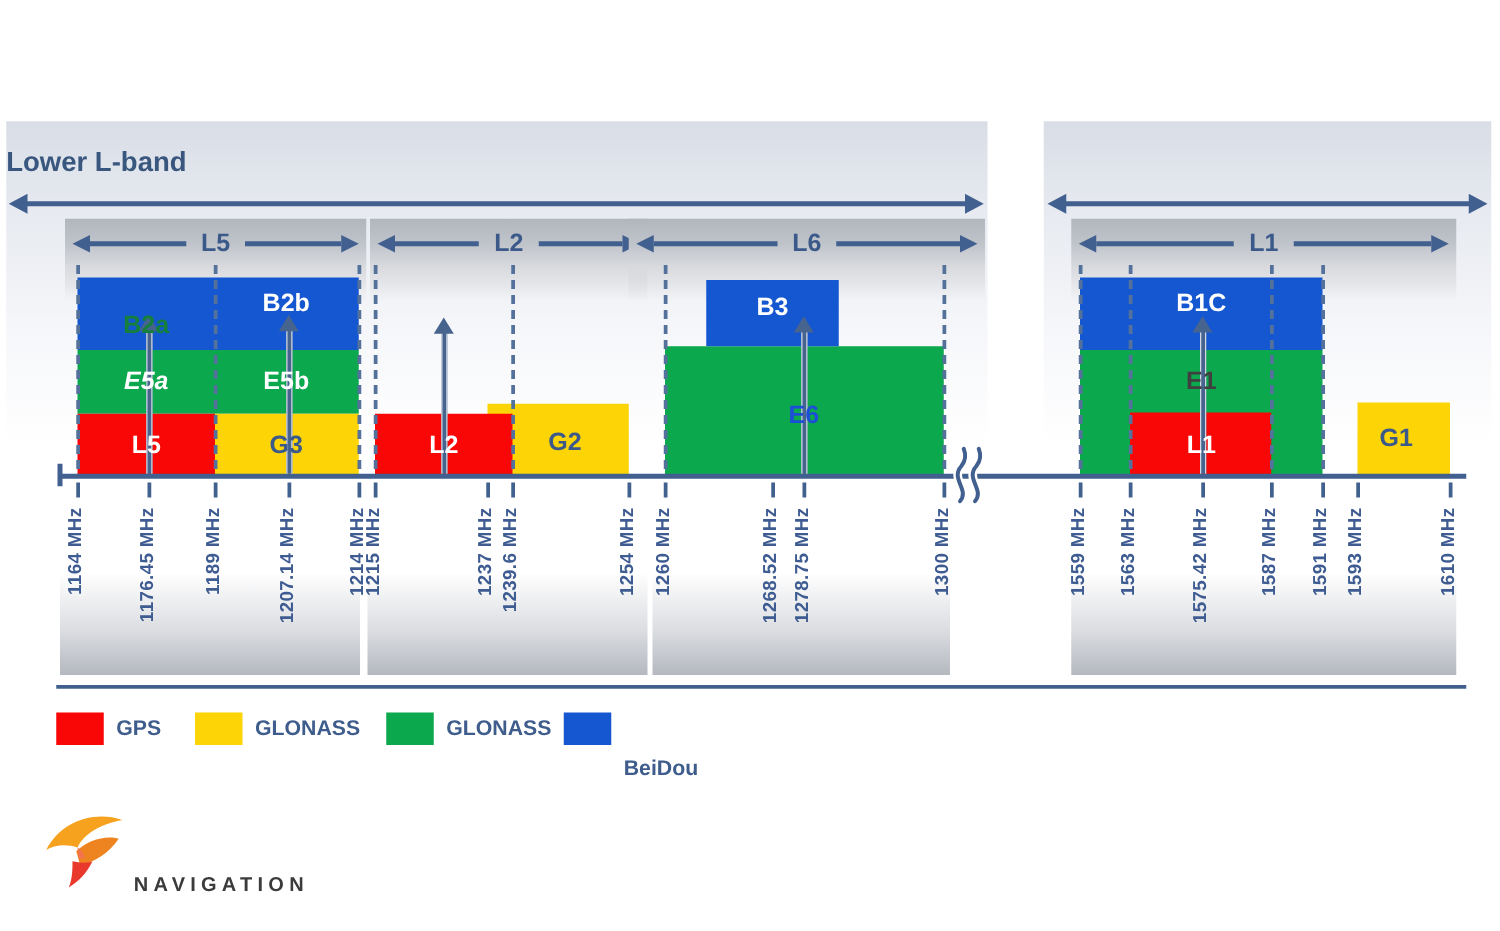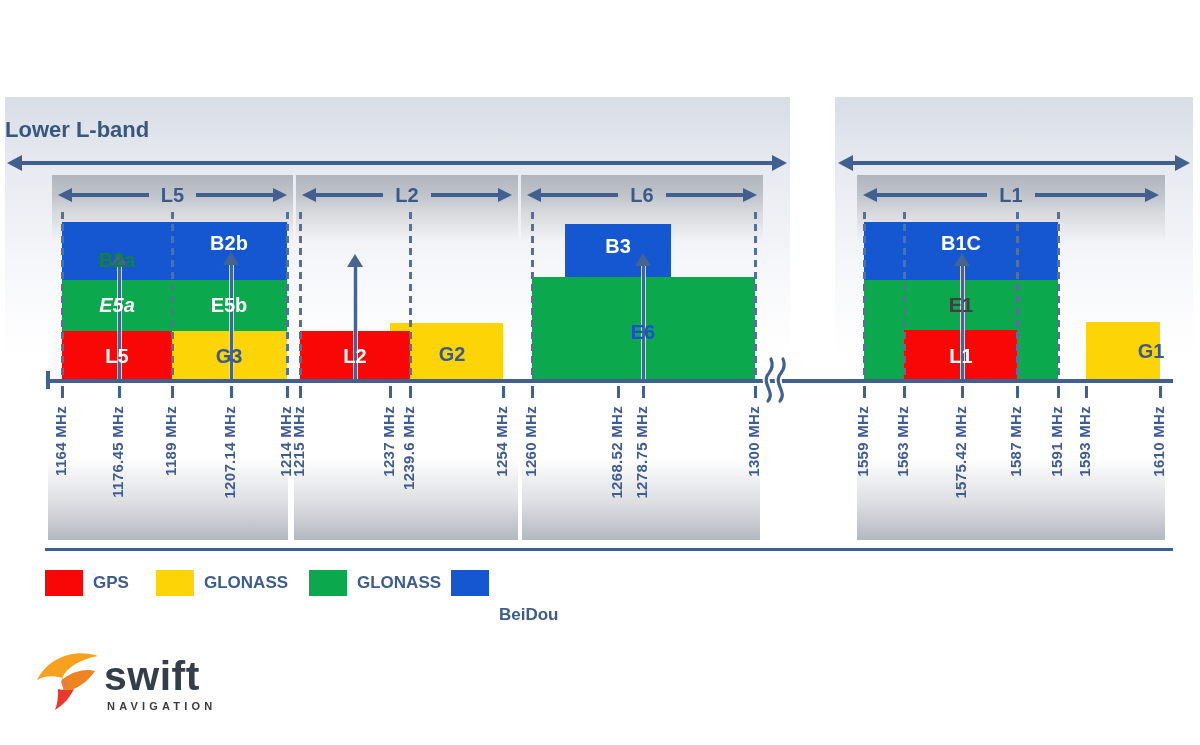--- a/index.html
+++ b/index.html
@@ -33,21 +33,21 @@
   .stem{position:absolute;background:#47648f;width:3px;border-left:1px solid rgba(255,255,255,.75);border-right:1px solid rgba(255,255,255,.75);z-index:6;}
   .uphead{position:absolute;width:0;height:0;border-style:solid;border-width:0 8px 13px 8px;border-color:transparent transparent #47648f transparent;z-index:6;}
   .blabel{position:absolute;width:90px;text-align:center;font-weight:bold;font-size:20px;z-index:7;line-height:24px;}
   .legend-line{position:absolute;left:45px;top:548px;width:1128px;height:3px;background:#41608f;z-index:7;}
   .lg-swatch{position:absolute;top:570px;width:38px;height:26px;z-index:7;}
   .lg-label{position:absolute;top:573px;font-weight:bold;font-size:17px;color:#3e5c8c;z-index:7;}
   .brk{position:absolute;left:760px;top:356px;z-index:8;}
   #logo{position:absolute;left:36px;top:645px;width:200px;height:75px;z-index:7;}
   #logo svg{position:absolute;left:0;top:2px;}
   .logo-word{position:absolute;left:68px;top:8px;font-size:41px;font-weight:bold;color:#333e48;letter-spacing:.5px;z-index:7;}
-  .logo-sub{position:absolute;left:71px;top:55px;font-size:11px;font-weight:bold;color:#3b3b3b;letter-spacing:4.2px;z-index:7;}
+  .logo-sub{position:absolute;left:71px;top:55px;font-size:16px;font-weight:bold;color:#3b3b3b;letter-spacing:4.2px;z-index:7;}
 </style>
 </head>
 <body>
 
 <div id="stage">
 
   <div class="title" id="title-lower" style="left:5px;width:785px;">Lower L-band</div>
 
   <div class="baseline"></div>
   <div class="basecap"></div>
@@ -61,21 +61,20 @@
 
   <div class="legend-line"></div>
 
   <div id="logo">
     <svg width="64" height="66" viewBox="0 0 64 66">
       <path d="M1,33 C12,11 38,1 62,9 C45,12 31,20 26,31 C17,28 7,29 1,33 Z" fill="#f6a21e"></path>
       <path d="M25,34 C34,25 49,21 59,24 C51,36 39,43 28,45 C27,41 26,37 25,34 Z" fill="#ee8420"></path>
       <path d="M22,42 C27,43 33,44 38,42 C33,52 27,58 19,63 C22,56 22,48 22,42 Z" fill="#e8392c"></path>
       <path d="M26,31 C29,33 31,36 32,39 L27,40 Z" fill="#f2734d"></path>
     </svg>
-    <div class="logo-word">swift</div>
     <div class="logo-sub">NAVIGATION</div>
   </div>
 
 <div class="panel" style="left: 5px; top: 97px; width: 785px; height: 446px;"></div>
     <div class="panel" style="left: 835px; top: 97px; width: 358px; height: 446px;"></div>
     <div class="harrow" style="left: 7px; top: 155px; width: 780px;">
       <div class="line"></div>
       <div class="hl"></div>
       <div class="hr"></div>
     </div>
@@ -95,21 +94,21 @@
     </div>
     <div class="colhead" style="left: 296px; width: 222px;">
       <div class="colarrow">
         <div class="ah-l"></div>
         <div class="seg"></div>
         <div class="bandlabel">L2</div>
         <div class="seg"></div>
         <div class="ah-r"></div>
       </div>
     </div>
-    <div class="colhead" style="left: 521px; width: 242px;">
+    <div class="colhead" style="left: 503px; width: 285px;">
       <div class="colarrow">
         <div class="ah-l"></div>
         <div class="seg"></div>
         <div class="bandlabel">L6</div>
         <div class="seg"></div>
         <div class="ah-r"></div>
       </div>
     </div>
     <div class="colhead" style="left: 857px; width: 308px;">
       <div class="colarrow">
@@ -165,21 +164,21 @@
     <div class="blabel" style="left: 72px; top: 293px; color: rgb(255, 255, 255); font-style: italic;">E5a</div>
     <div class="blabel" style="left: 72px; top: 344px; color: rgb(255, 255, 255);">L5</div>
     <div class="blabel" style="left: 184px; top: 231px; color: rgb(255, 255, 255);">B2b</div>
     <div class="blabel" style="left: 184px; top: 293px; color: rgb(255, 255, 255);">E5b</div>
     <div class="blabel" style="left: 184px; top: 344px; color: rgb(59, 90, 138);">G3</div>
     <div class="blabel" style="left: 598px; top: 320px; color: #1d4ed8;">E6</div>
     <div class="blabel" style="left: 573px; top: 234px; color: rgb(255, 255, 255);">B3</div>
     <div class="blabel" style="left: 916px; top: 293px; color: #404040;">E1</div>
     <div class="blabel" style="left: 916px; top: 344px; color: rgb(255, 255, 255);">L1</div>
     <div class="blabel" style="left: 916px; top: 231px; color: rgb(255, 255, 255);">B1C</div>
-    <div class="blabel" style="left: 1106px; top: 339px; color: rgb(59, 90, 138);">G1</div>
+    <div class="blabel" style="left: 1072px; top: 339px; color: rgb(59, 90, 138);">G1</div>
     <div class="tickmark" style="left: 61px;"></div>
     <div class="freq" style="left: 52px; top: 514px;">1164 MHz</div>
     <div class="tickmark" style="left: 118px;"></div>
     <div class="freq" style="left: 109px; top: 514px;">1176.45 MHz</div>
     <div class="tickmark" style="left: 171px;"></div>
     <div class="freq" style="left: 162px; top: 514px;">1189 MHz</div>
     <div class="tickmark" style="left: 230px;"></div>
     <div class="freq" style="left: 221px; top: 514px;">1207.14 MHz</div>
     <div class="tickmark" style="left: 286px;"></div>
     <div class="freq" style="left: 277px; top: 514px;">1214 MHz</div>

